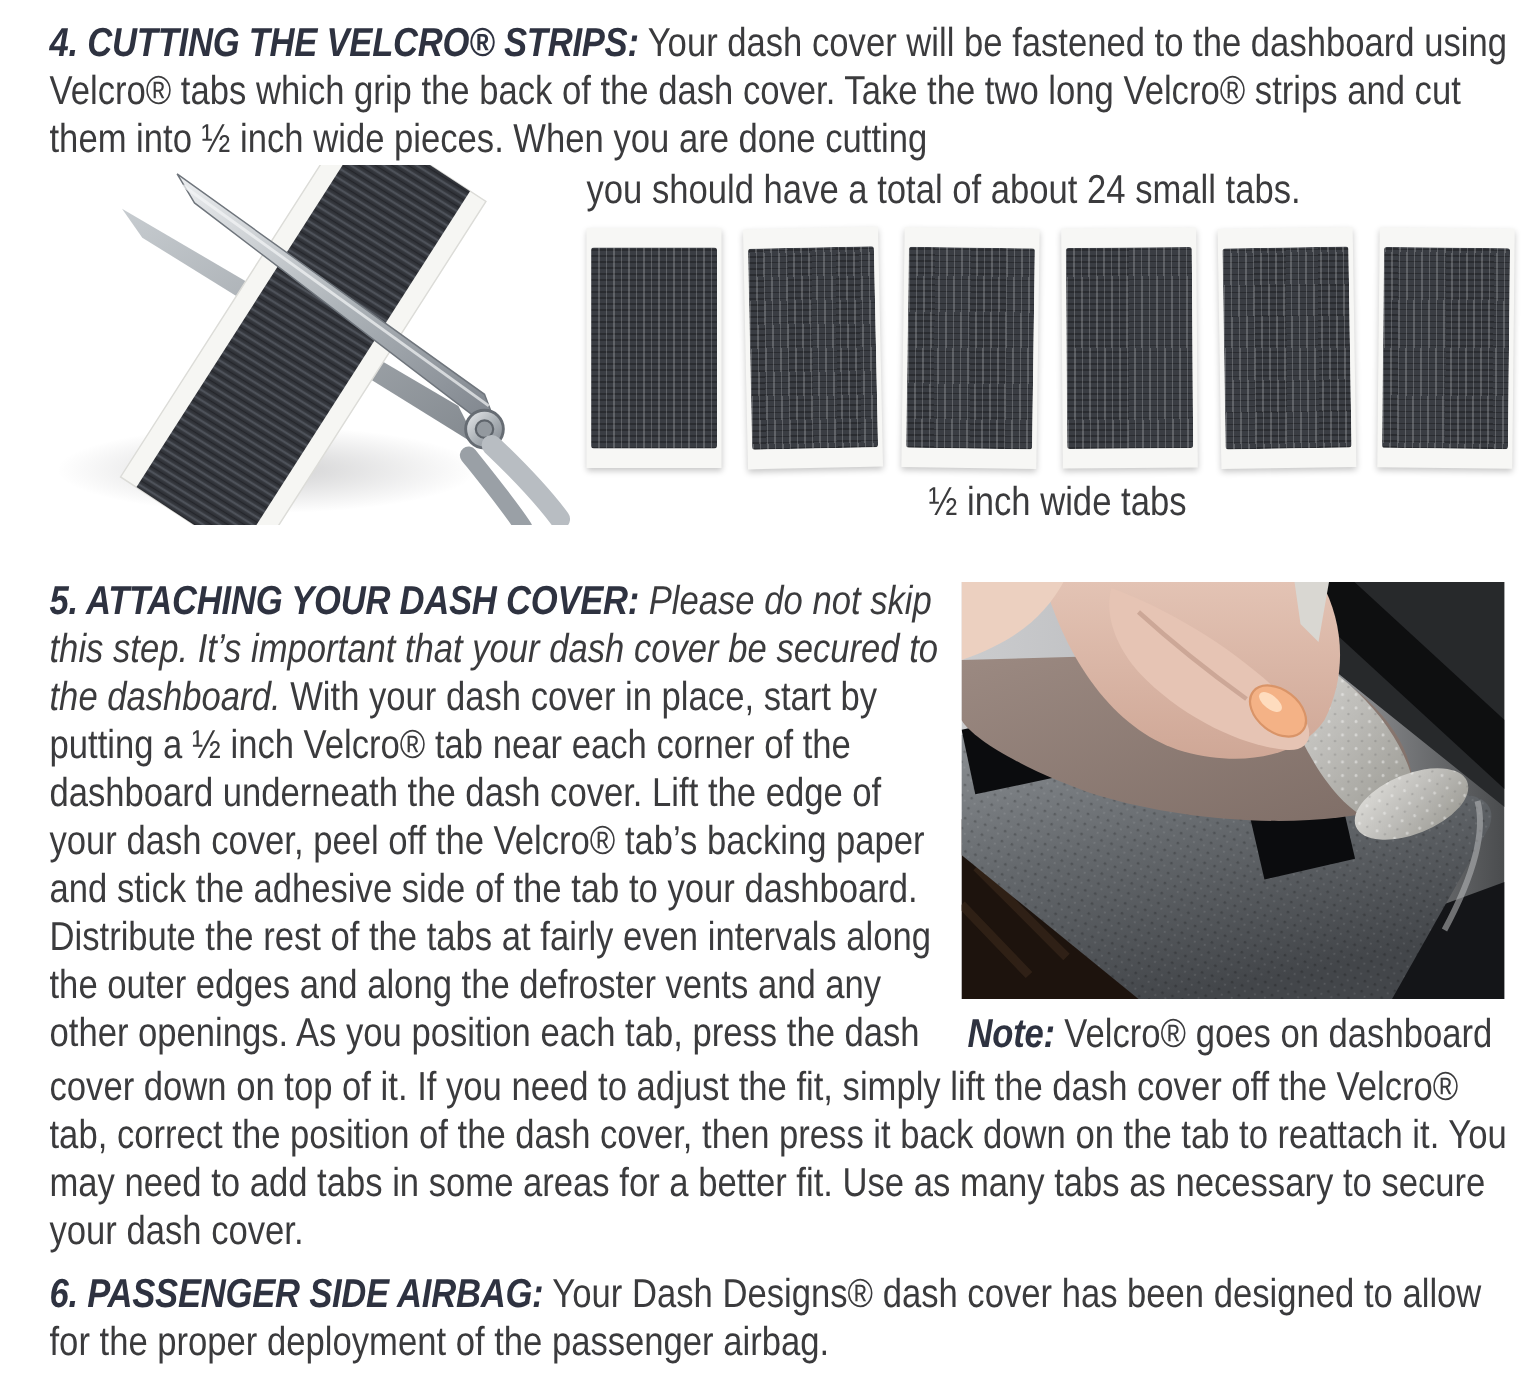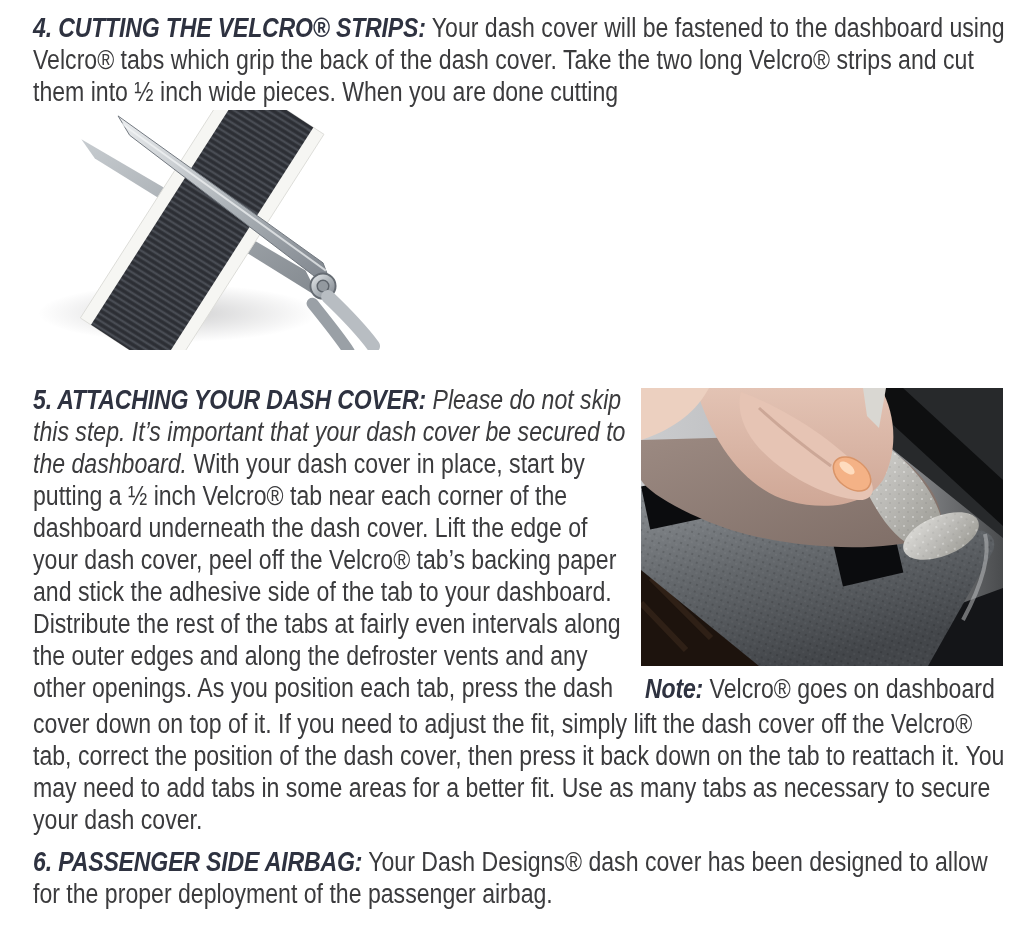--- a/index.html
+++ b/index.html
@@ -99,20 +99,46 @@
       <polygon points="88,6 300,158 311,187 100,26" fill="url(#bladeG)" stroke="#6f757c" stroke-width="1"></polygon>
       <line x1="92" y1="14" x2="303" y2="166" stroke="#f4f6f7" stroke-width="2" opacity=".7"></line>
 
       <circle cx="300" cy="182" r="13" fill="url(#bladeG)" stroke="#666c73" stroke-width="2"></circle>
       <circle cx="300" cy="182" r="6" fill="#93999f" stroke="#5e646b" stroke-width="1.5"></circle>
 
       <path d="M305,193 C325,212 340,228 352,244" stroke="#b8bdc2" stroke-width="14" fill="none" stroke-linecap="round"></path>
       <path d="M289,200 C305,220 318,236 327,250" stroke="#9aa0a6" stroke-width="12" fill="none" stroke-linecap="round"></path>
     </svg>
 
+    <div class="col4r">
+      <p class="para cond" style="width:704px;">you should have a total of about 24 small tabs.</p>
+
+      <div class="tabs-row">
+        <div class="tab">
+            <div class="tab-weave"></div>
+          </div>
+        <div class="tab">
+            <div class="tab-weave"></div>
+          </div>
+        <div class="tab">
+            <div class="tab-weave"></div>
+          </div>
+        <div class="tab">
+            <div class="tab-weave"></div>
+          </div>
+        <div class="tab">
+            <div class="tab-weave"></div>
+          </div>
+        <div class="tab">
+            <div class="tab-weave"></div>
+          </div>
+      </div>
+
+      <p class="tabs-caption">½ inch wide tabs</p>
+    </div>
   </div>
 
   <div class="row5">
     <div class="col5l">
       <p class="para cond"><b class="h">5. ATTACHING YOUR DASH COVER:</b>
         <i class="em-it">Please do not skip this step. It’s important that your dash cover be secured to the dashboard.</i>
         <span>With your dash cover in place, start by putting a ½ inch Velcro® tab near each corner of the dashboard underneath the dash cover. Lift the edge of your dash cover, peel off the Velcro® tab’s backing paper and stick the adhesive side of the tab to your dashboard. Distribute the rest of the tabs at fairly even intervals along the outer edges and along the defroster vents and any other openings. As you position each tab, press the dash</span>
       </p>
     </div>
 

